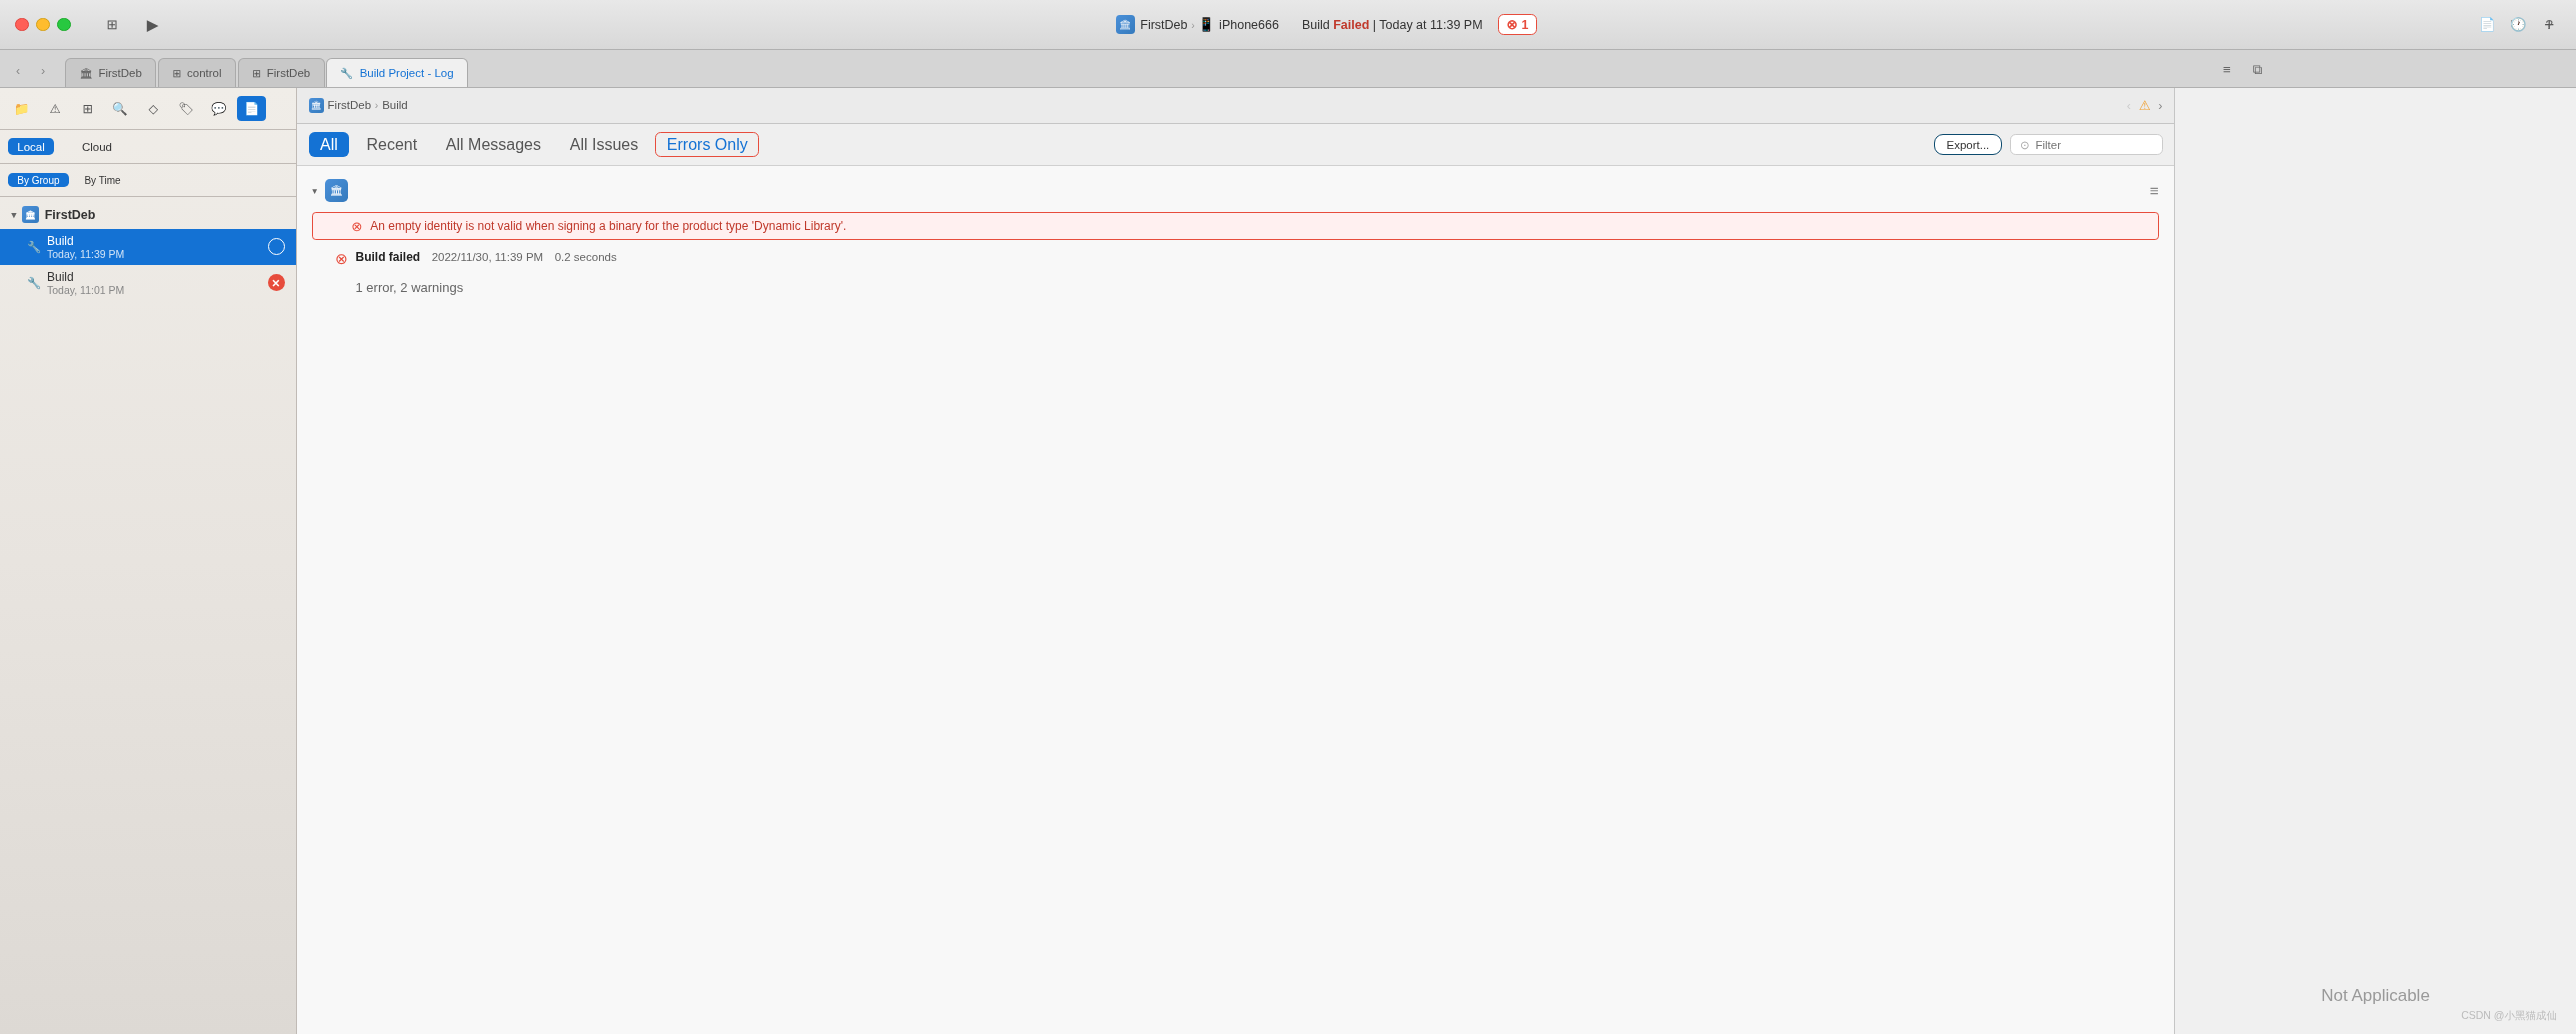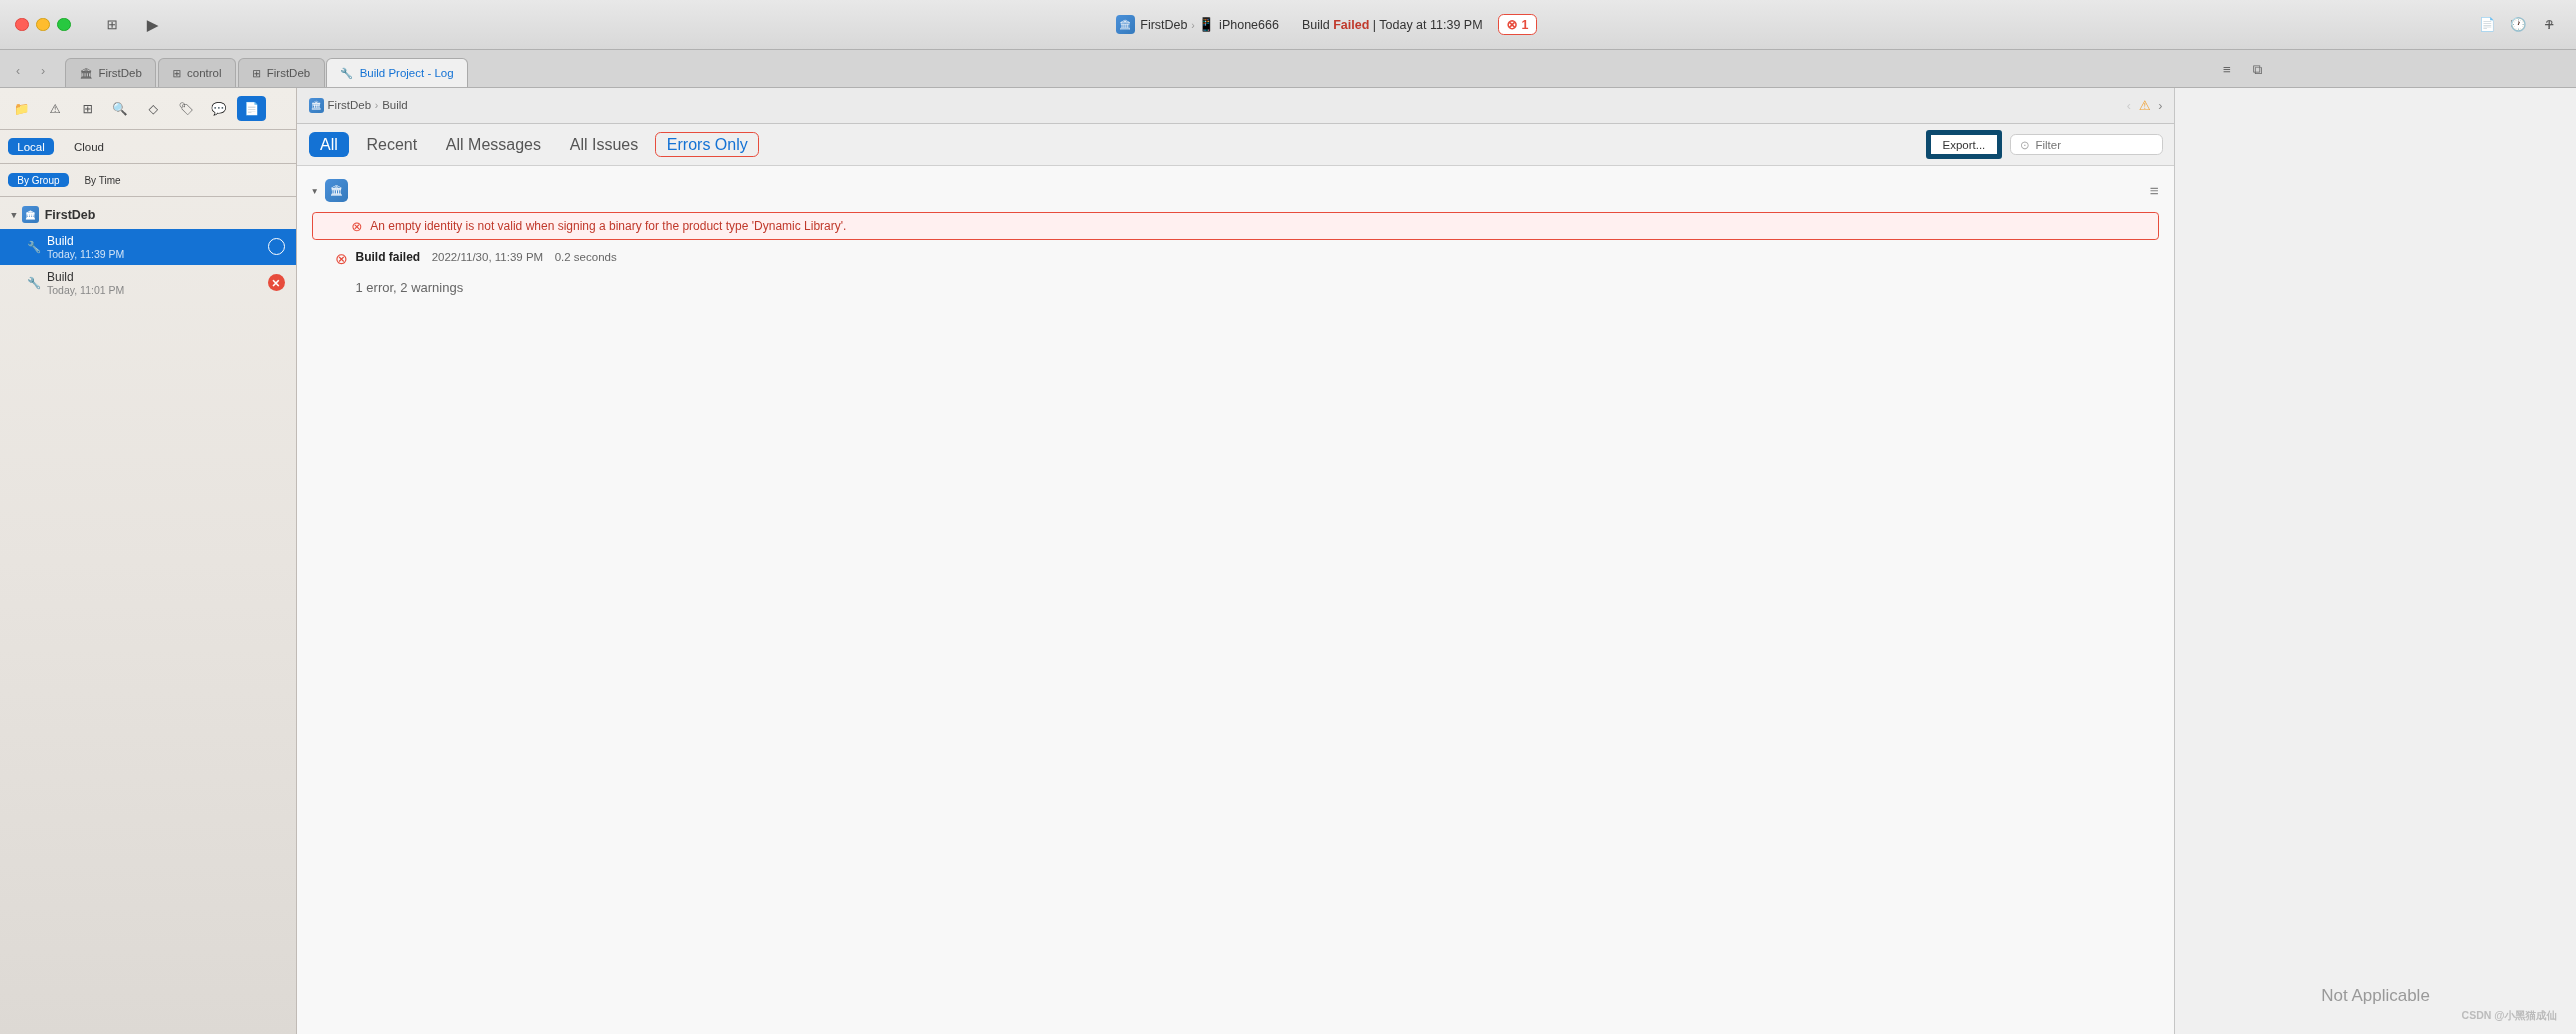--- a/index.html
+++ b/index.html
@@ -260,21 +260,21 @@
     .sidebar-tool-btn.active {
       background: #1472d4;
       color: white;
     }
 
     .sidebar-scope {
       height: 34px;
       display: flex;
       align-items: center;
       padding: 0 7.7px;
-      gap: 10px;
+      gap: 18px;
       border-bottom: 1px solid #c0bab5;
     }
     .scope-btn {
       padding: 2.9px 9.6px;
       border-radius: 4.8px;
       font-size: 11.5px;
       font-weight: 500;
       cursor: pointer;
       border: none;
     }
@@ -456,22 +456,22 @@
     }
     .filter-bar-right {
       margin-left: auto;
       display: flex;
       align-items: center;
       gap: 7.7px;
     }
     .export-btn {
       padding: 3.8px 11.5px;
       background: white;
-      border: 5px solid #0c4a6e;
-      border-radius: 3px;
+      border: 1px solid #0c4a6e;
+      border-radius: 9px;
       font-size: 11.5px;
       color: #333;
       cursor: pointer;
     }
     .filter-input-wrap {
       display: flex;
       align-items: center;
       gap: 5.7px;
       background: white;
       border: 1px solid #ccc;
@@ -561,21 +561,20 @@
       font-size: 17px;
       color: #999;
       font-weight: 400;
     }
     .watermark {
       position: fixed;
       bottom: 11.5px;
       right: 19px;
       font-size: 10.5px;
       color: #bbb;
-      font-weight: bold;
     }
   </style>
 </head>
 <body>
 
 <div class="titlebar">
   <div class="titlebar-left">
     <div class="traffic-lights">
       <div class="traffic-light tl-close"></div>
       <div class="traffic-light tl-minimize"></div>

